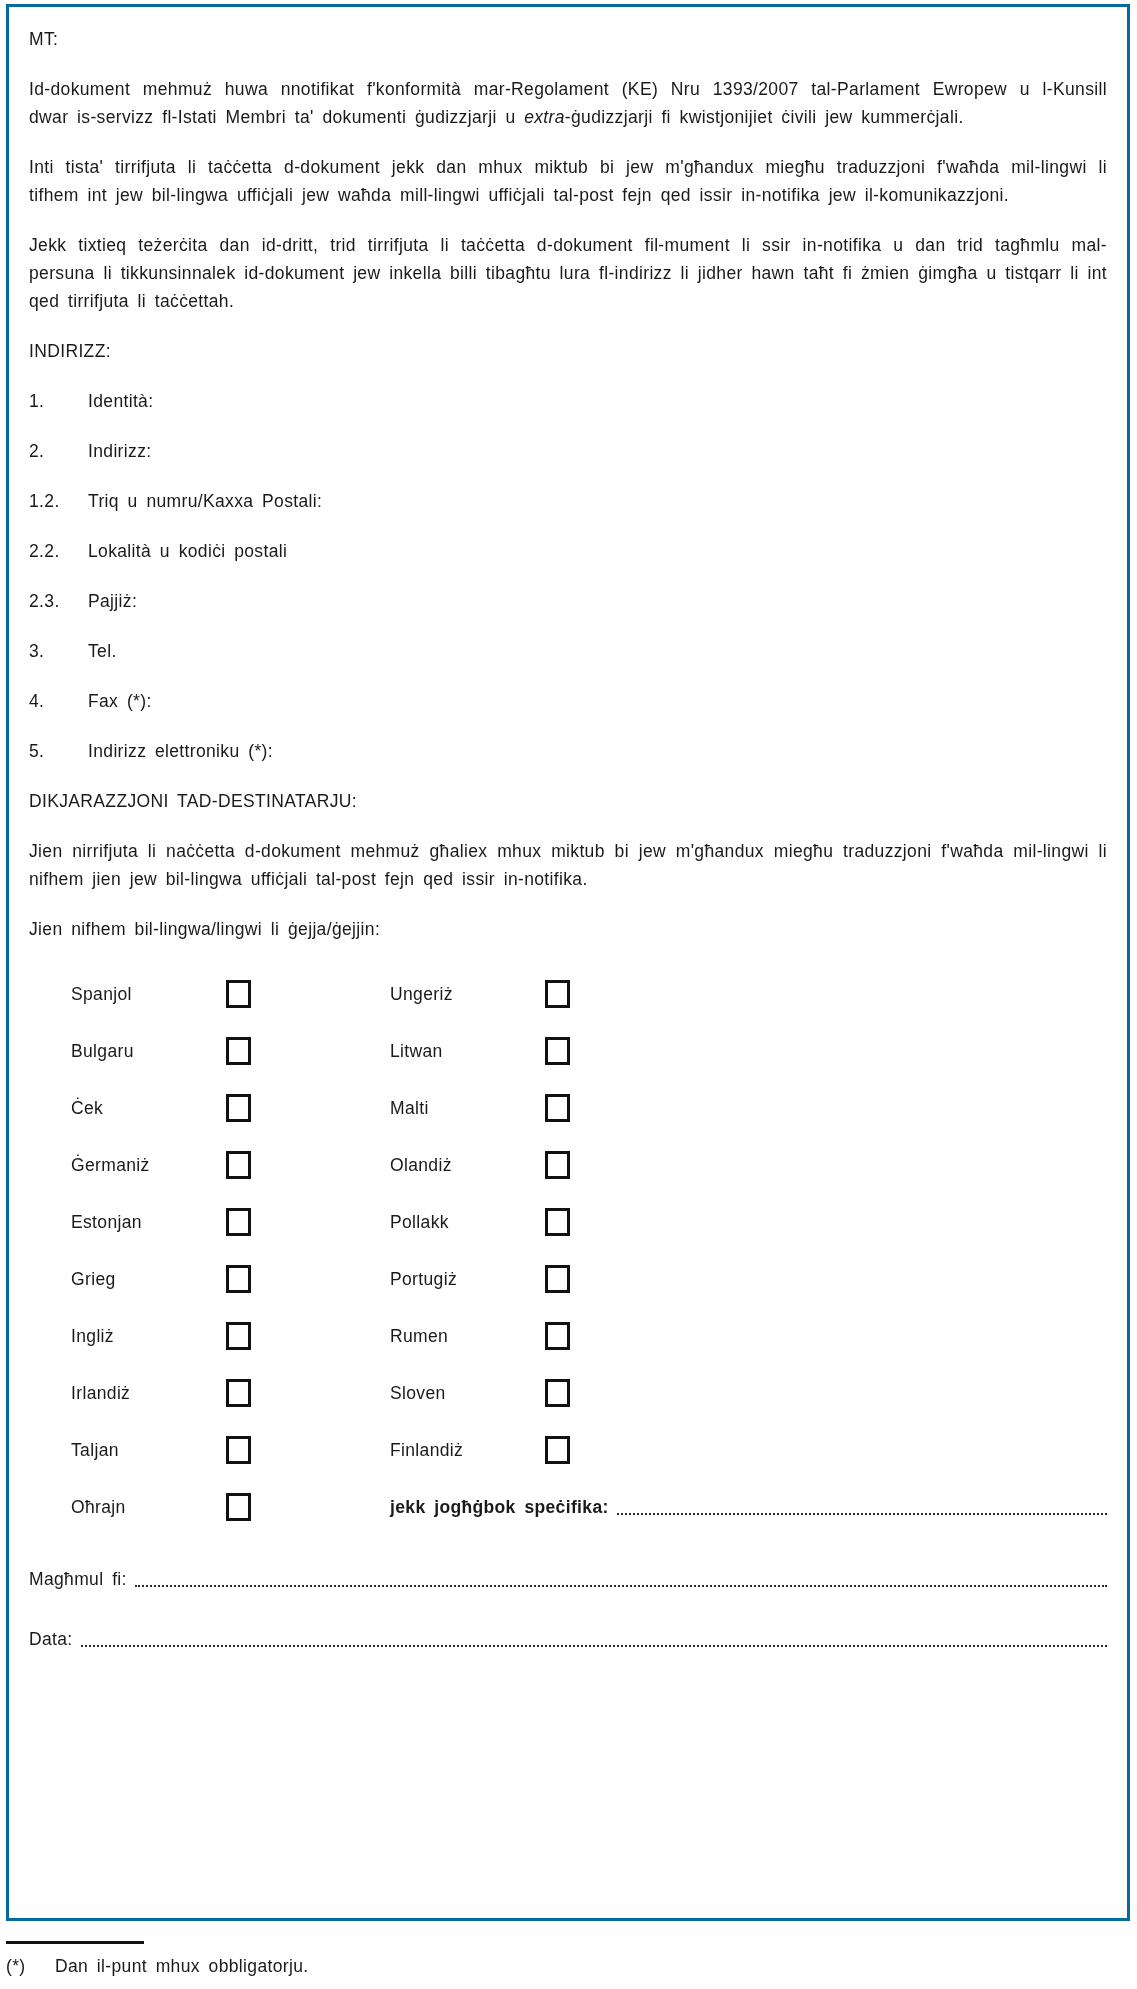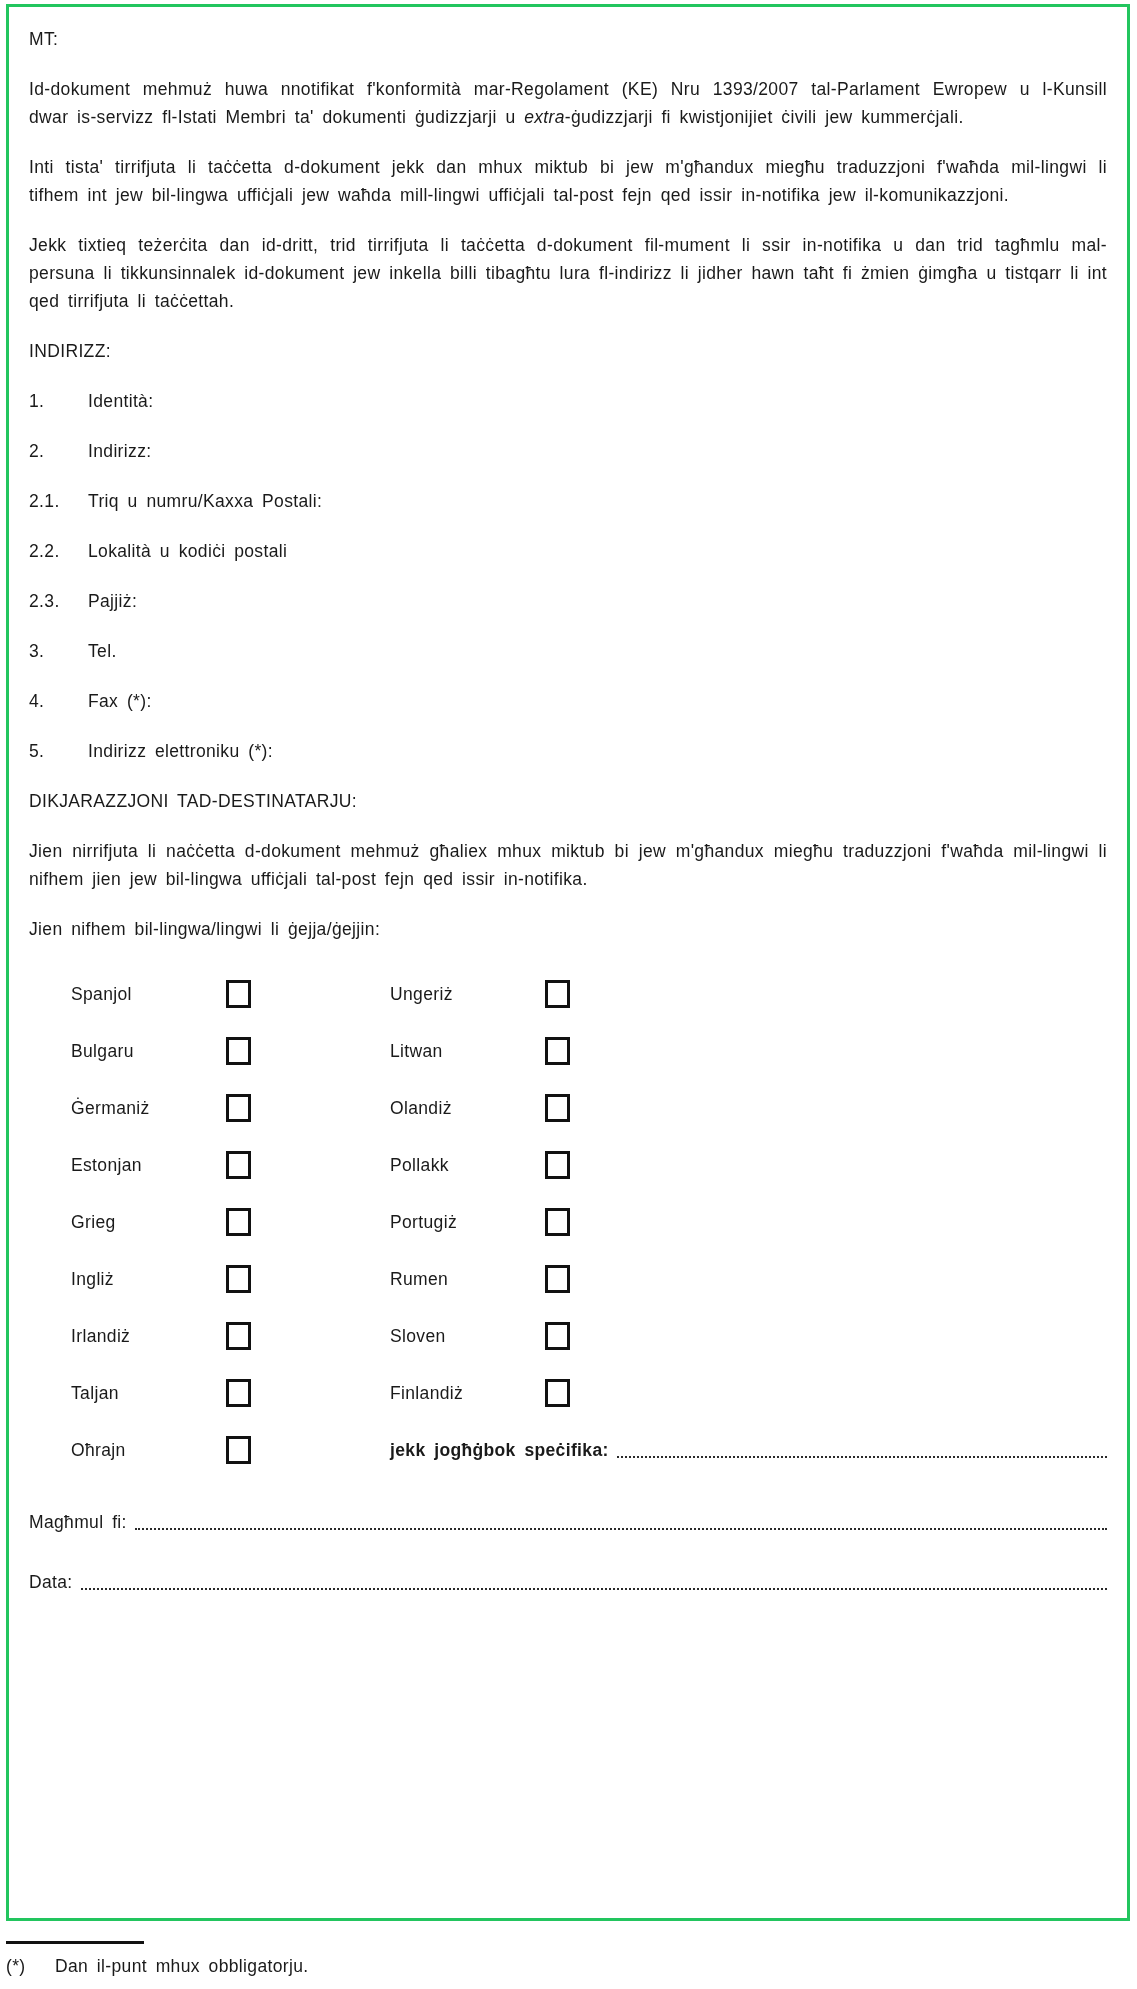--- a/index.html
+++ b/index.html
@@ -13,21 +13,21 @@
     line-height: 28px;
     letter-spacing: 0.35px;
     word-spacing: 3.5px;
     position: relative;
     overflow: hidden;
   }
   .doc-frame {
     box-sizing: border-box;
     margin: 4px 7px 0 6px;
     height: 1917px;
-    border: 3px solid #22c55e;
+    border: 3px solid #0369a1;
     padding: 18px 20px 0 20px;
     background: #fff;
     overflow: hidden;
   }
   .mt-tag { margin: 0 0 22px 0; }
   p.para {
     margin: 0 0 22px 0;
     text-align: justify;
   }
   .ital { font-style: italic; }
@@ -103,21 +103,21 @@
 
   <div class="num-item">
     <span>1.</span>
     <span>Identità:</span>
   </div>
   <div class="num-item">
     <span>2.</span>
     <span>Indirizz:</span>
   </div>
   <div class="num-item">
-    <span>2.1.</span>
+    <span>1.2.</span>
     <span>Triq u numru/Kaxxa Postali:</span>
   </div>
   <div class="num-item">
     <span>2.2.</span>
     <span>Lokalità u kodiċi postali</span>
   </div>
   <div class="num-item">
     <span>2.3.</span>
     <span>Pajjiż:</span>
   </div>
@@ -149,20 +149,26 @@
       <span class="cb-cell"><span class="cb"></span></span>
     </div>
 
     <div class="lang-row">
       <span>Bulgaru</span>
       <span class="cb-cell"><span class="cb"></span></span>
       <span>Litwan</span>
       <span class="cb-cell"><span class="cb"></span></span>
     </div>
 
+    <div class="lang-row">
+      <span>Ċek</span>
+      <span class="cb-cell"><span class="cb"></span></span>
+      <span>Malti</span>
+      <span class="cb-cell"><span class="cb"></span></span>
+    </div>
 
     <div class="lang-row">
       <span>Ġermaniż</span>
       <span class="cb-cell"><span class="cb"></span></span>
       <span>Olandiż</span>
       <span class="cb-cell"><span class="cb"></span></span>
     </div>
 
     <div class="lang-row">
       <span>Estonjan</span>

